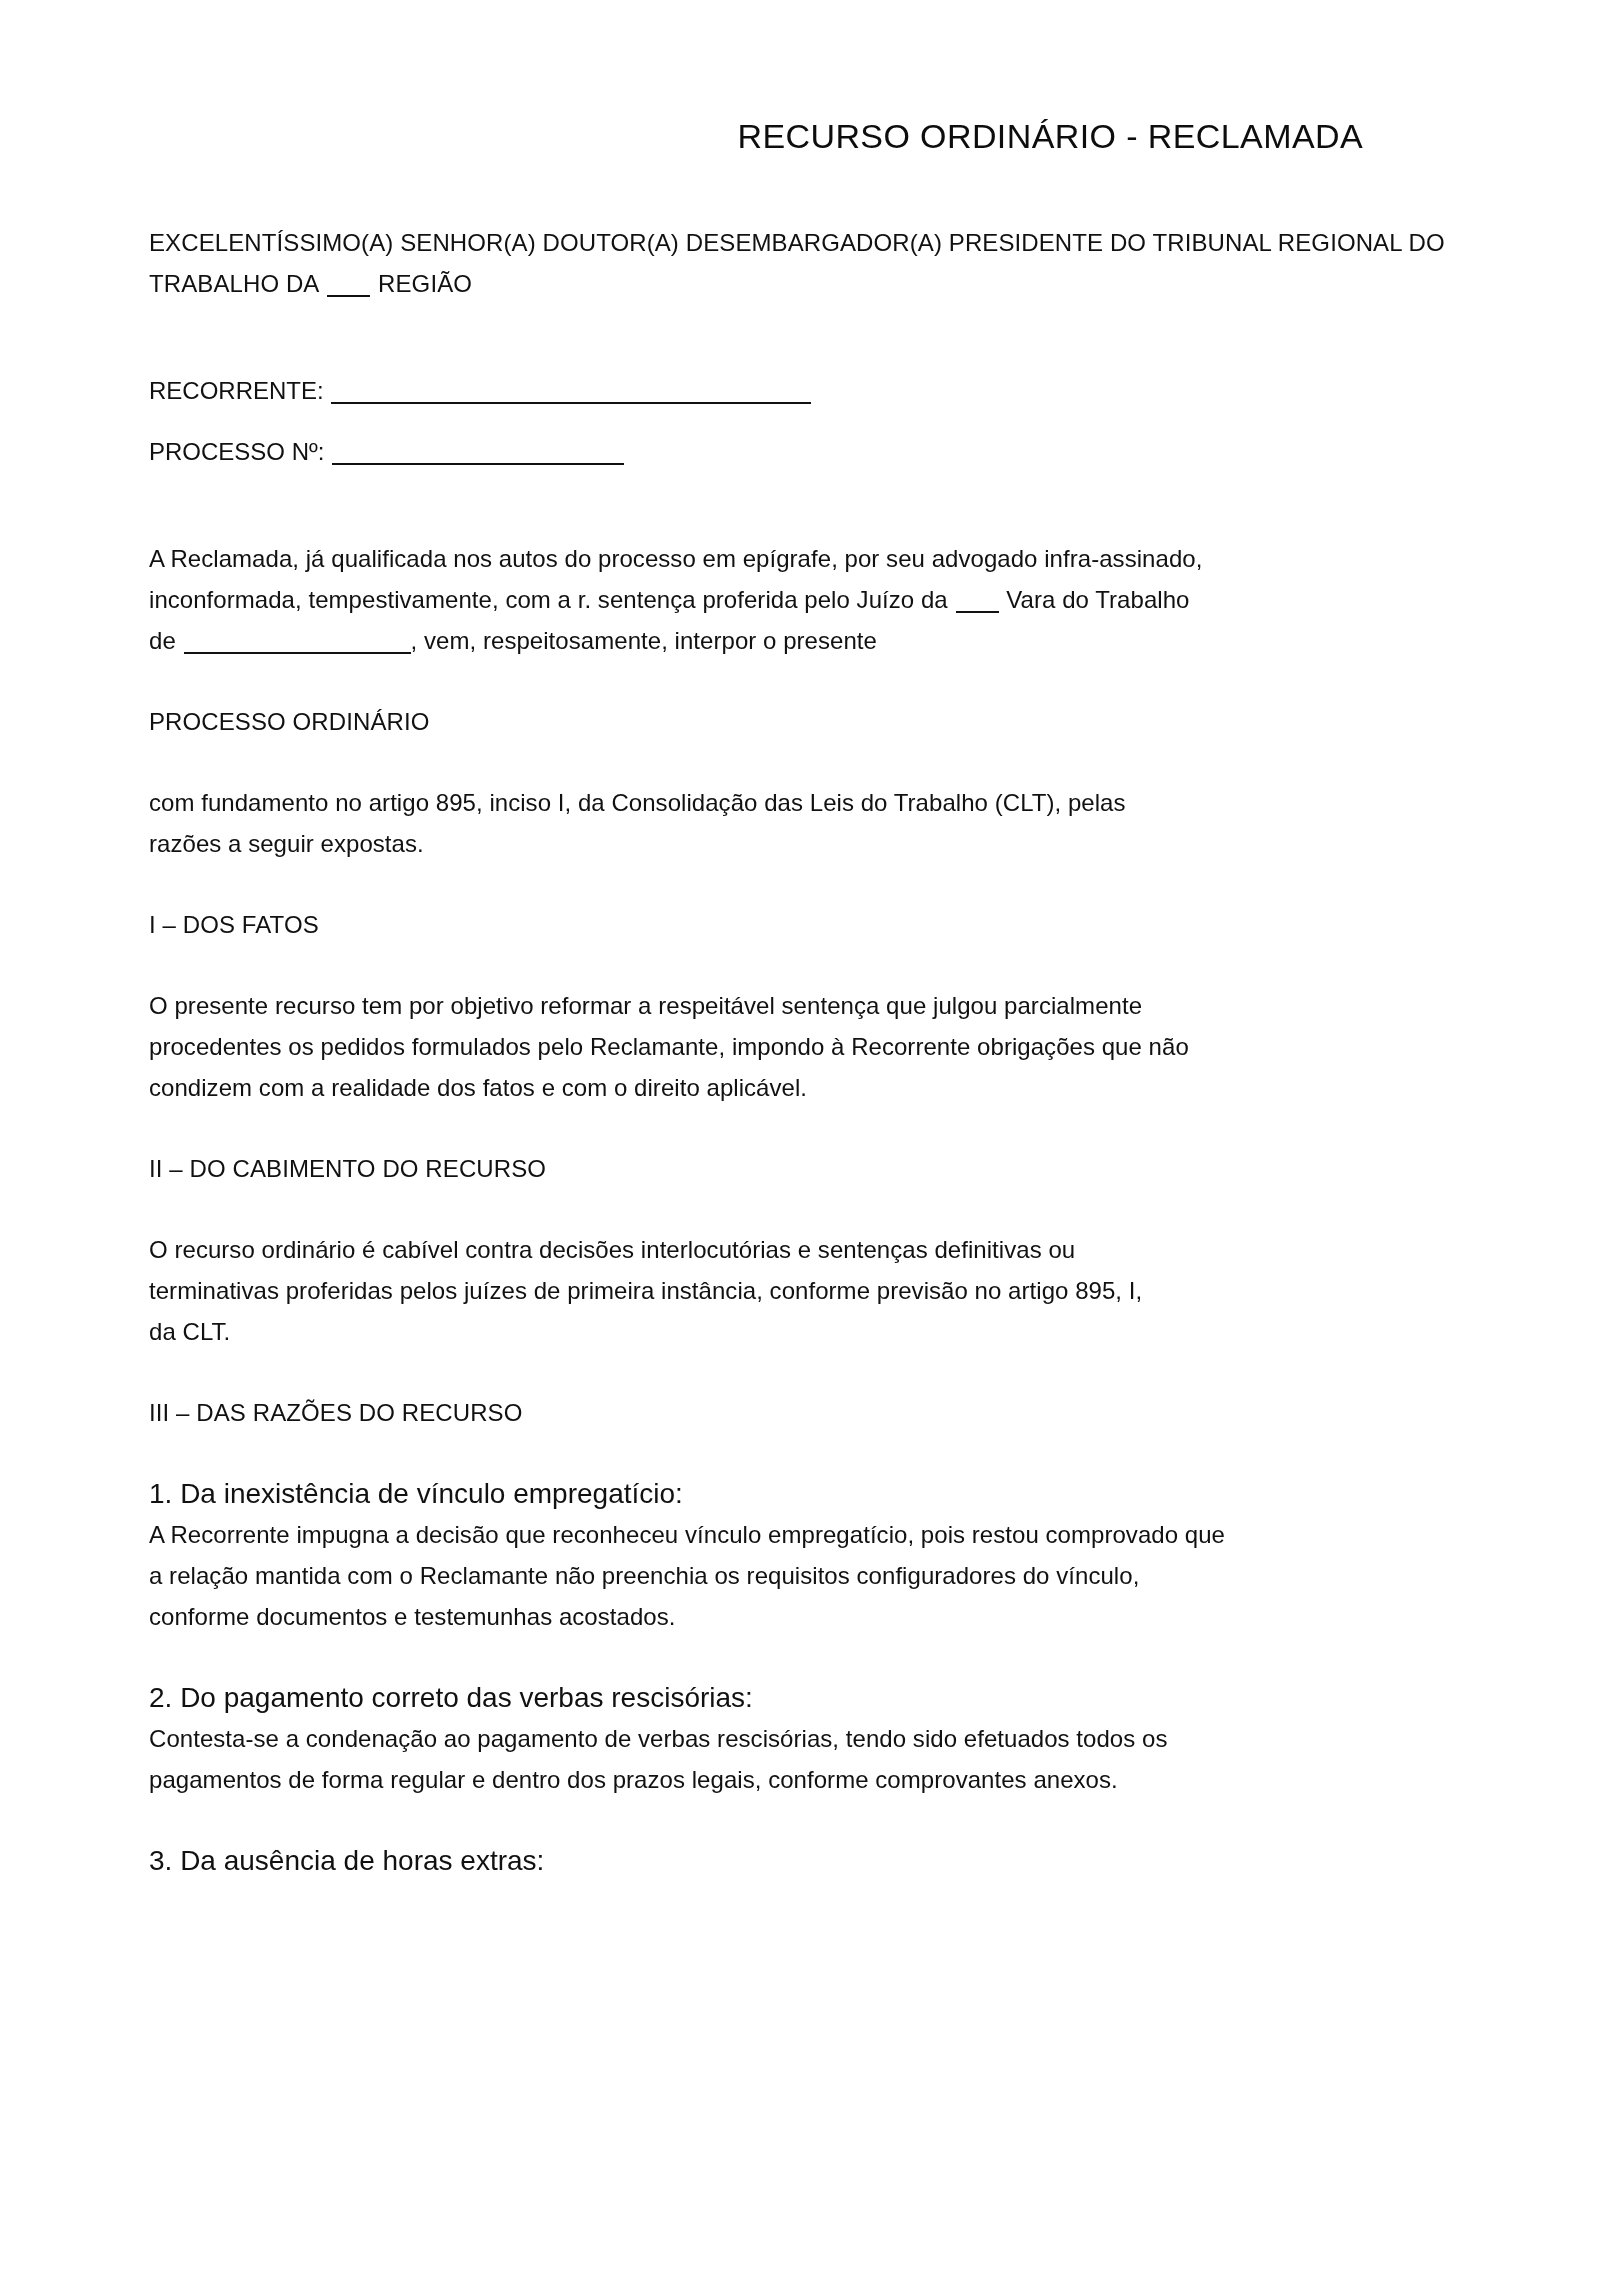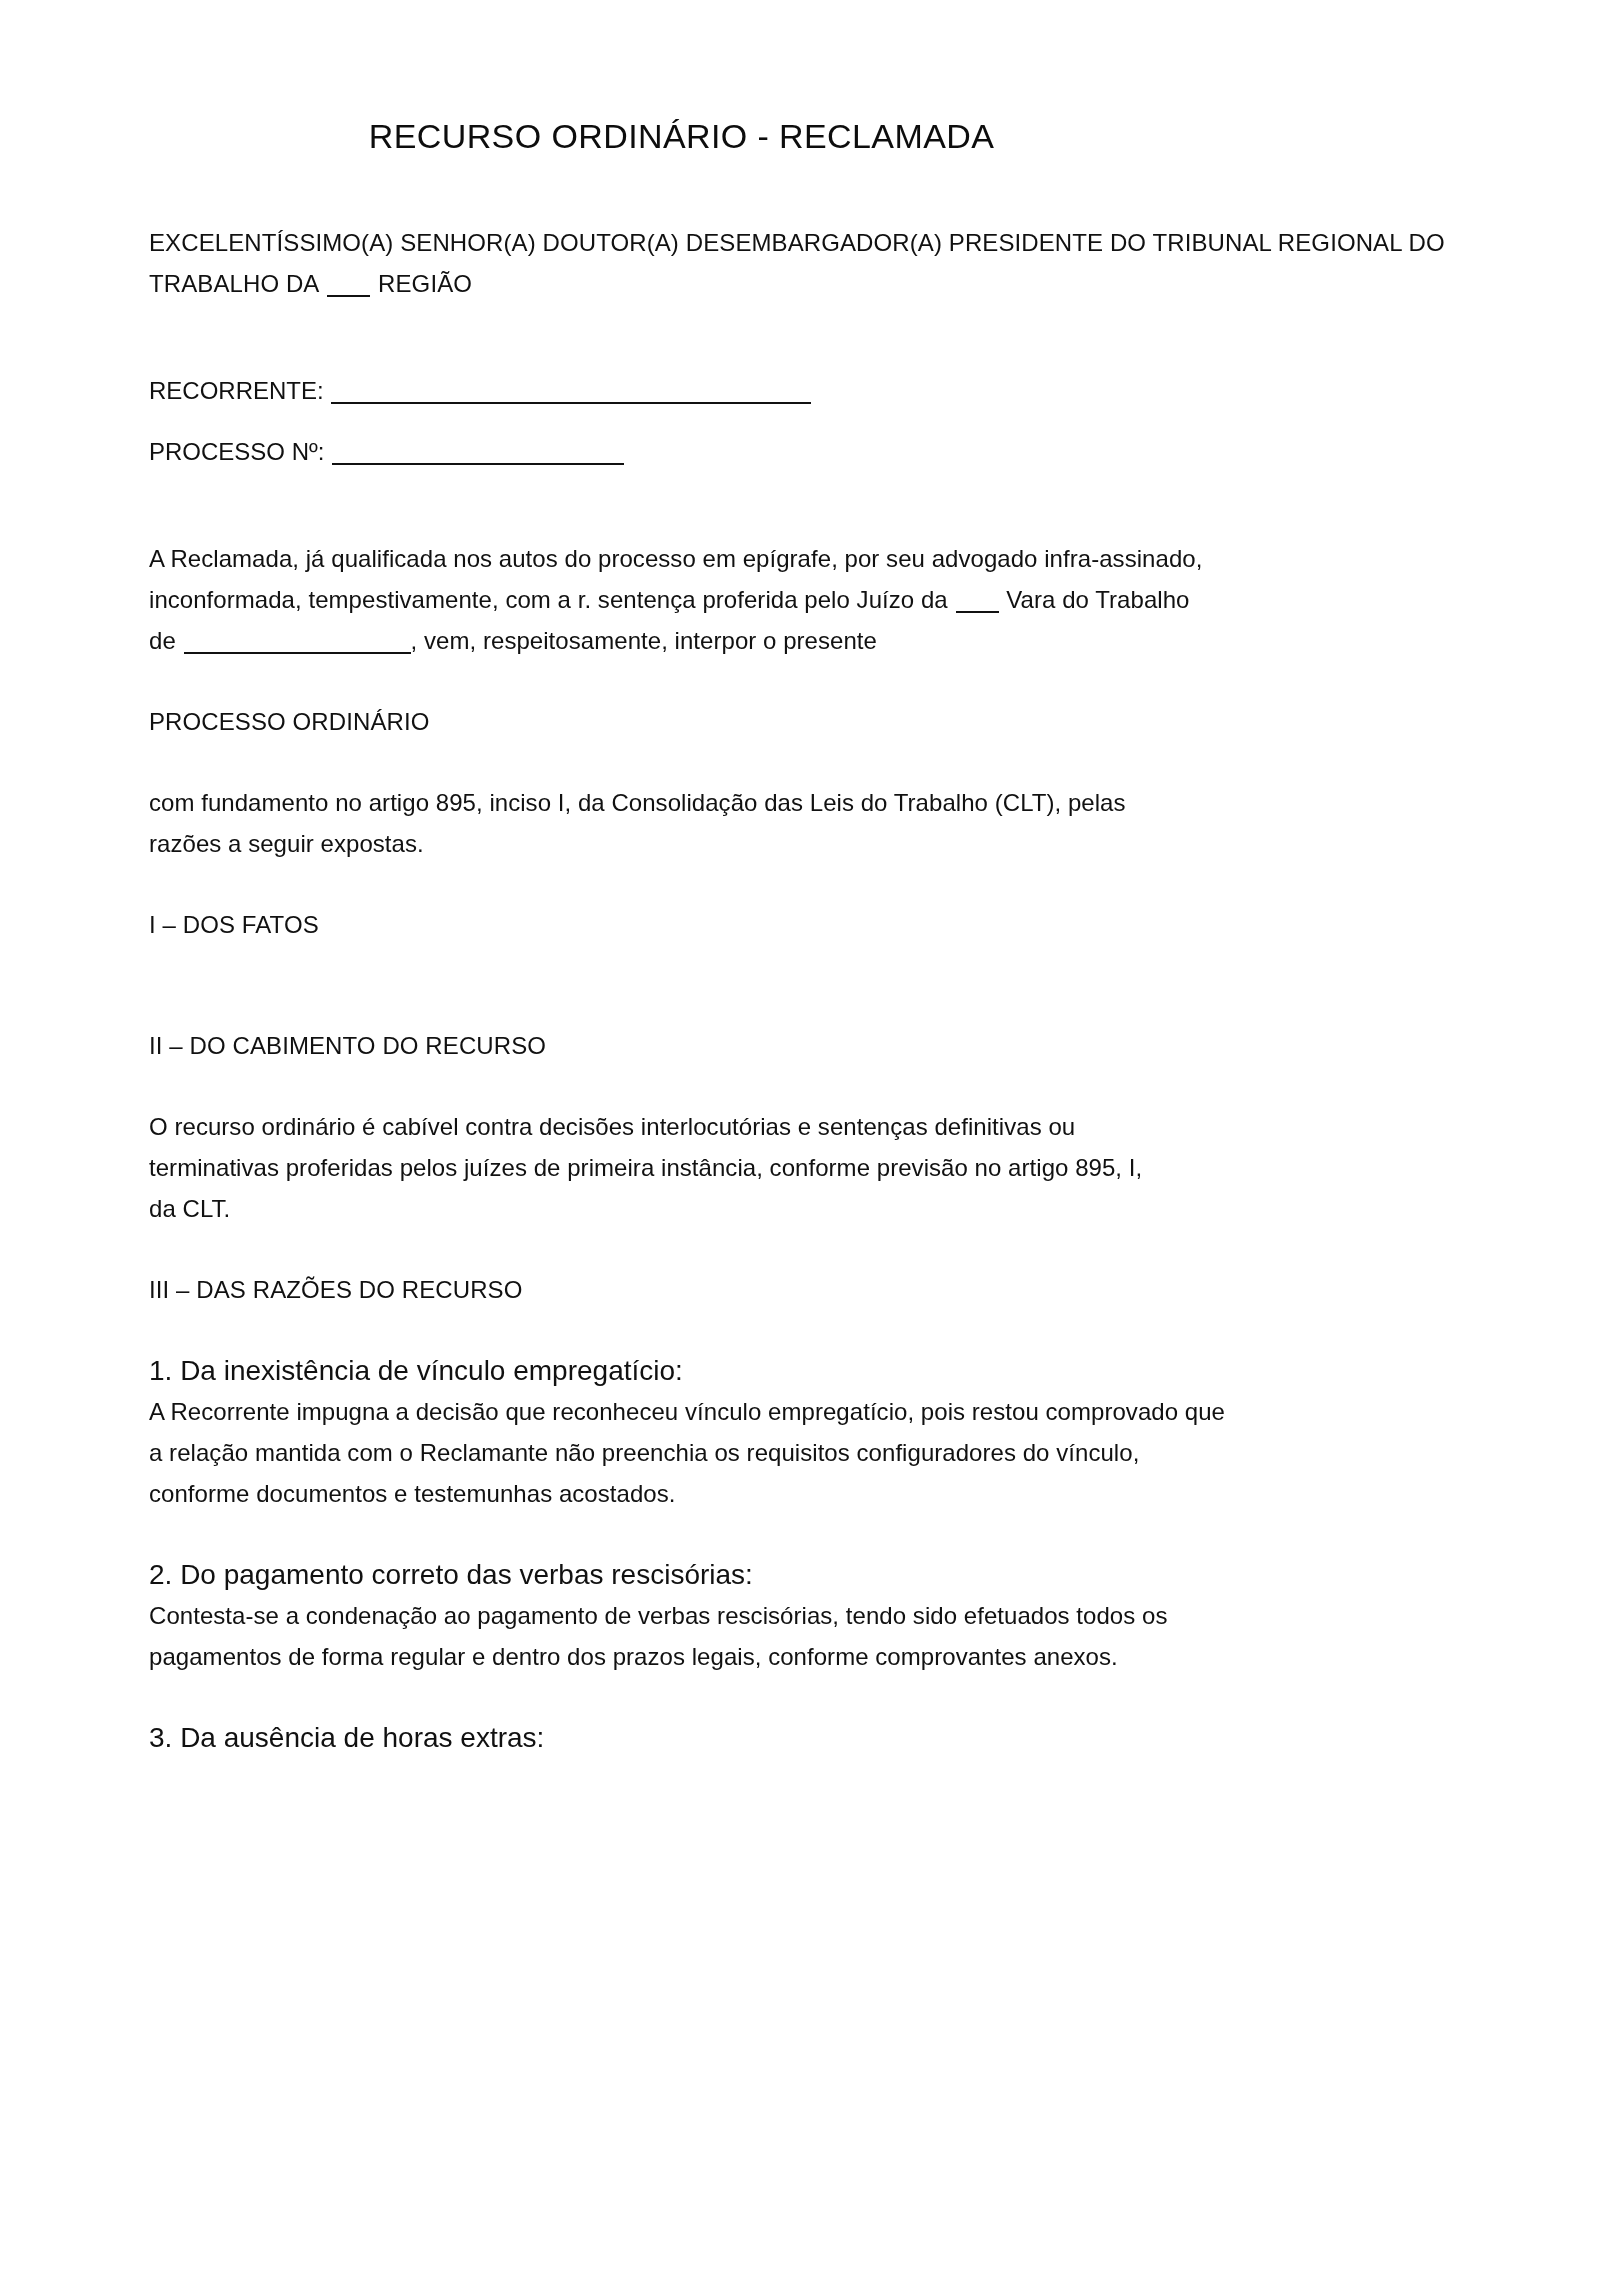--- a/index.html
+++ b/index.html
@@ -24,21 +24,21 @@
     box-sizing: border-box;
     padding: 0;
     overflow: hidden;
   }
 
   .doc-title {
     position: absolute;
     top: 116px;
     left: 0;
     width: 1363px;
-    text-align: center;
+    text-align: right;
     font-size: 34px;
     line-height: 41px;
     font-weight: 400;
     letter-spacing: 0.4px;
     color: #0d0d0d;
   }
 
   .body-block {
     position: absolute;
     left: 149px;
@@ -128,20 +128,23 @@
 
     <p class="para">com fundamento no artigo 895, inciso I, da Consolidação das Leis do Trabalho (CLT), pelas
 razões a seguir expostas.</p>
 
     <div class="gap-md"></div>
 
     <p class="para heading-caps">I – DOS FATOS</p>
 
     <div class="gap-md"></div>
 
+    <p class="para">O presente recurso tem por objetivo reformar a respeitável sentença que julgou parcialmente
+procedentes os pedidos formulados pelo Reclamante, impondo à Recorrente obrigações que não
+condizem com a realidade dos fatos e com o direito aplicável.</p>
 
     <div class="gap-md"></div>
 
     <p class="para heading-caps">II – DO CABIMENTO DO RECURSO</p>
 
     <div class="gap-md"></div>
 
     <p class="para">O recurso ordinário é cabível contra decisões interlocutórias e sentenças definitivas ou
 terminativas proferidas pelos juízes de primeira instância, conforme previsão no artigo 895, I,
 da CLT.</p>

